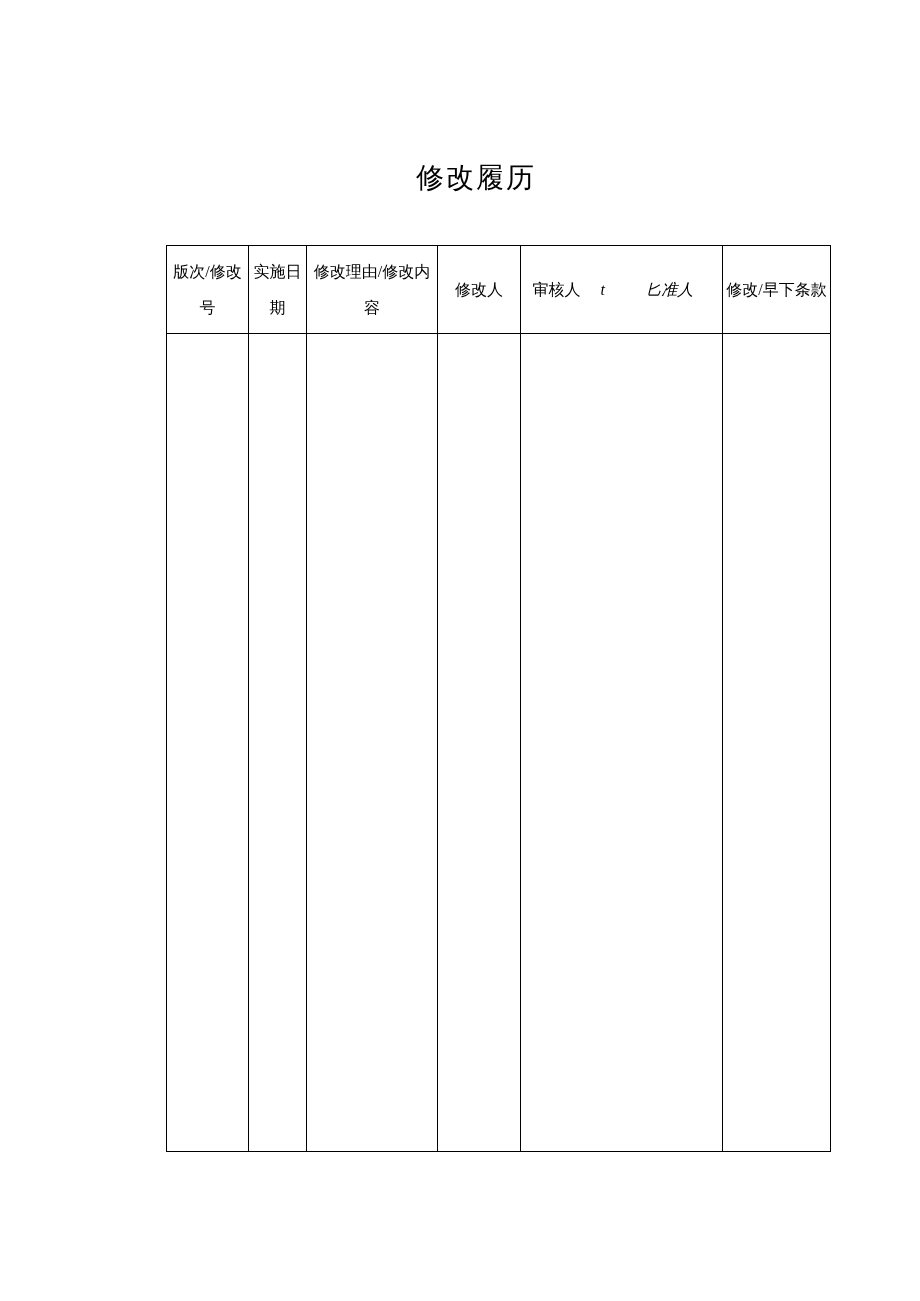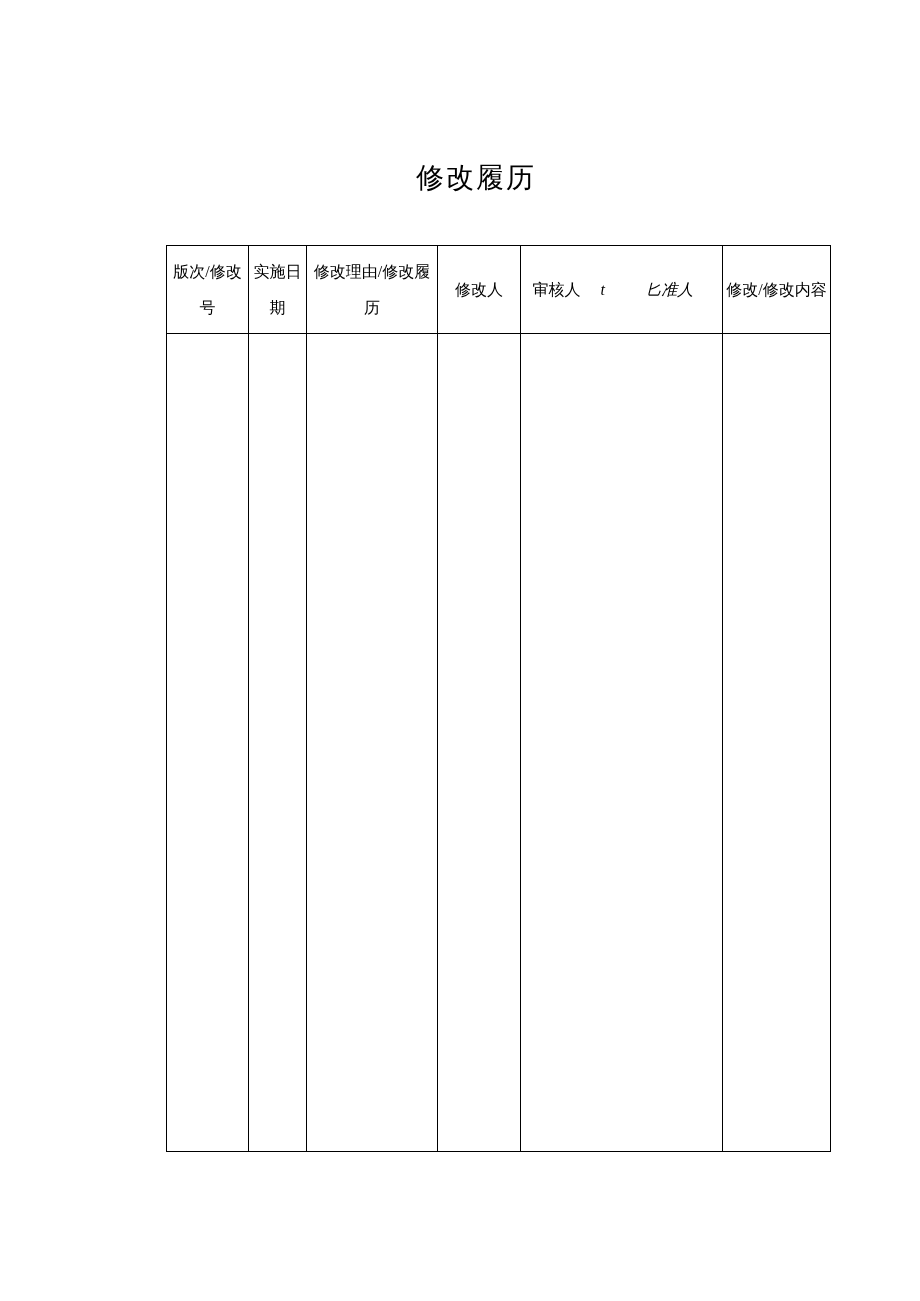--- a/index.html
+++ b/index.html
@@ -74,25 +74,25 @@
       <col class="col-reason">
       <col class="col-modifier">
       <col class="col-reviewer">
       <col class="col-approver">
       <col class="col-date">
     </colgroup>
     <thead>
       <tr>
         <th>版次/修改号</th>
         <th>实施日期</th>
-        <th>修改理由/修改履历</th>
+        <th>修改理由/修改内容</th>
         <th>修改人</th>
         <th style="border-right:none;"><span>审核人 </span><span class="italic-t">t</span></th>
         <th style="border-left:none;font-style:italic;">匕准人</th>
-        <th>修改/修改内容</th>
+        <th>修改/早下条款</th>
       </tr>
     </thead>
     <tbody>
       <tr>
         <td></td>
         <td></td>
         <td></td>
         <td></td>
         <td style="border-right:none;"></td>
         <td style="border-left:none;"></td>

